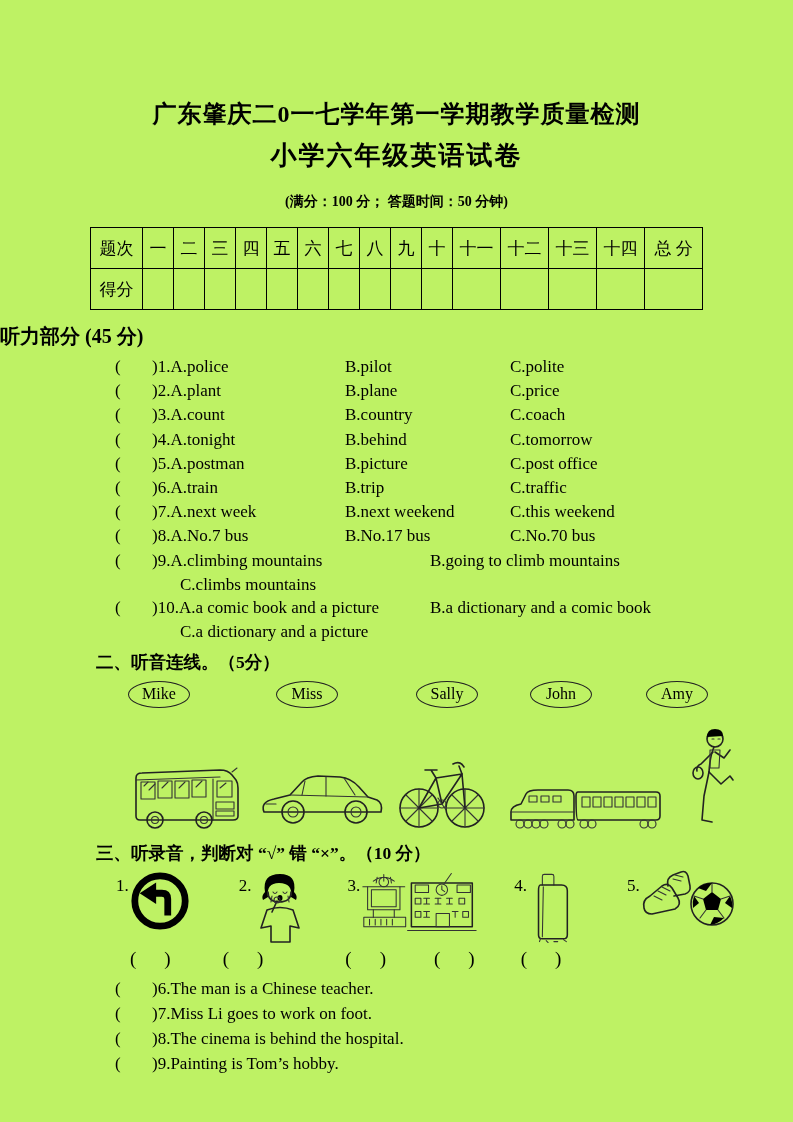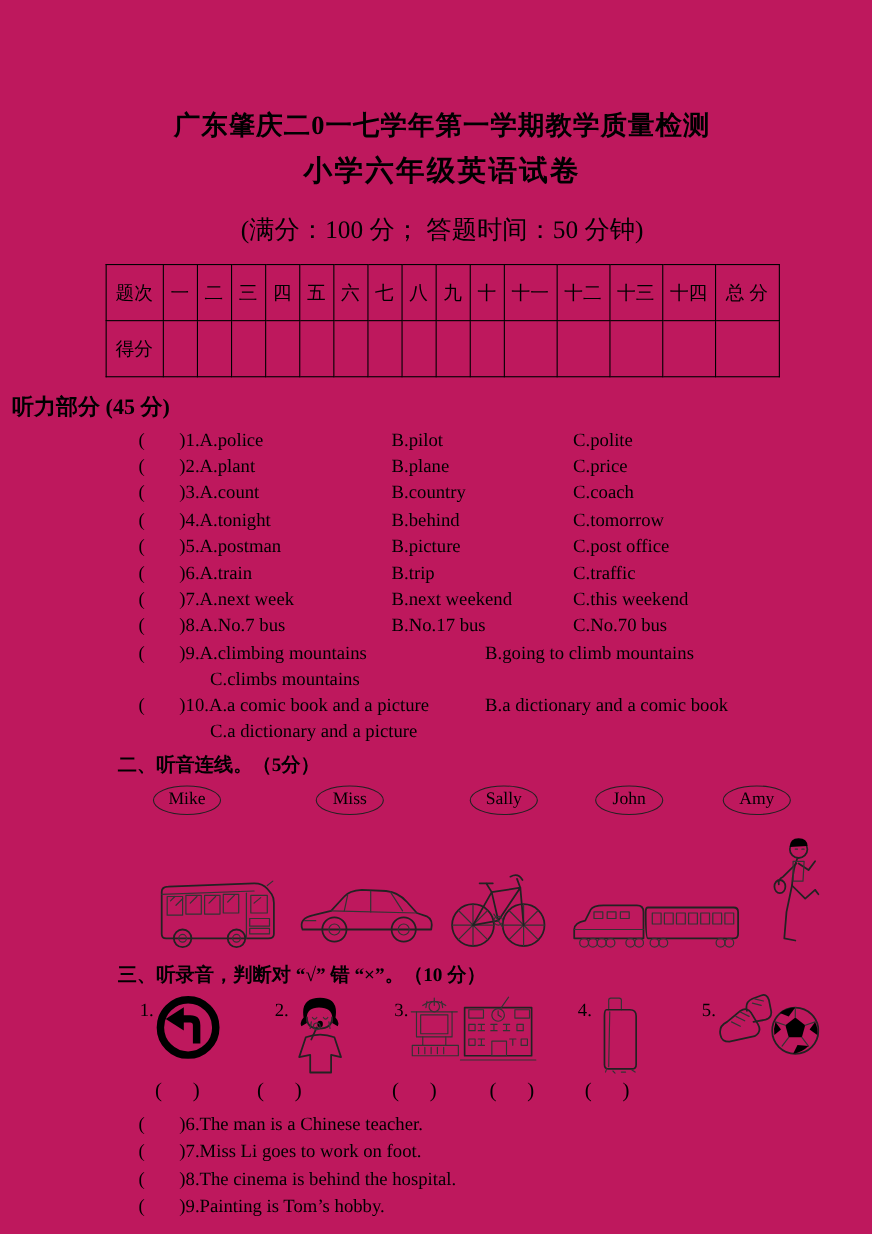--- a/index.html
+++ b/index.html
@@ -1,34 +1,33 @@
 <!DOCTYPE html>
 <html><head>
 <meta charset="utf-8">
 <style>
   * { margin:0; padding:0; box-sizing:border-box; }
   html,body { background:#e8e8e8; }
   .page {
     position:relative;
     width:793px; height:1122px;
     margin:0 auto;
-    background:#be185d;
+    background:#bef264;
     color:#000;
     font-family:"Liberation Serif","DejaVu Serif",serif;
     overflow:hidden;
-    padding-left:11px;
   }
   .hd1 { padding-top:98px; text-align:center; font-size:24px; font-weight:bold; letter-spacing:1px; }
   .hd2 { margin-top:8px; text-align:center; font-size:26px; font-weight:bold; letter-spacing:2px; }
-  .hd3 { margin-top:20px; text-align:center; font-size:23px; font-weight:normal; }
+  .hd3 { margin-top:20px; text-align:center; font-size:14px; font-weight:bold; }
 
   table.score { margin:16px auto 0 auto; border-collapse:collapse; table-layout:fixed; }
   table.score td {
     border:1.6px solid #000; text-align:center; font-size:17px;
-    height:51px; padding:0 2px; overflow:hidden;
+    height:41px; padding:0 2px; overflow:hidden;
   }
   td.c-label { width:52px; }
   td.c-num   { width:31px; }
   td.c-wide  { width:48px; }
   td.c-total { width:58px; }
 
   .listen-hd { margin-top:13px; text-align:left; font-size:20px; font-weight:bold; }
 
   .sec-hd { margin-left:96px; font-size:17.5px; font-weight:bold; }
   .sec1-hd { margin-top:15px; }

